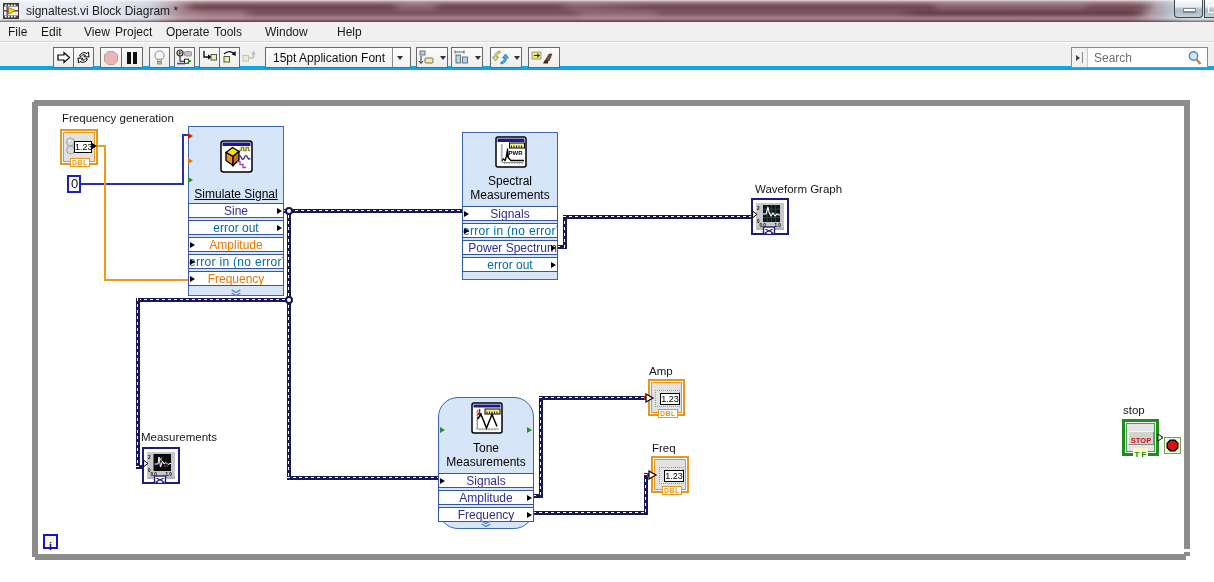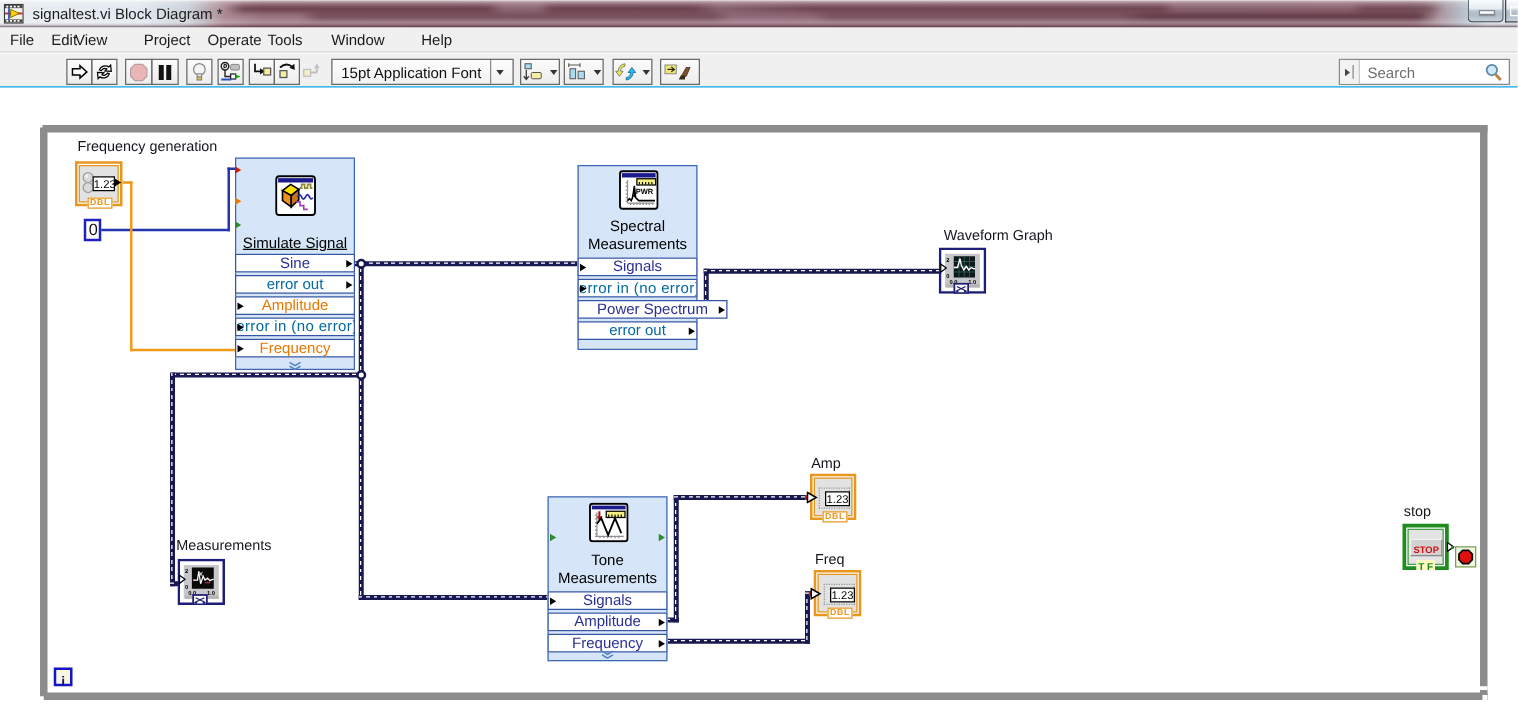--- a/index.html
+++ b/index.html
@@ -13,21 +13,21 @@
 #titlebar .sheen {left:0; top:0; width:1214px; height:22px;
  background:linear-gradient(to bottom, rgba(255,255,255,.85) 0px, rgba(255,255,255,.4) 1px, rgba(255,255,255,.15) 3px, rgba(255,255,255,0) 7px, rgba(255,255,255,0) 13px, rgba(255,255,255,.1) 16px, rgba(255,255,255,.18) 18px, rgba(120,70,80,.15) 20px, rgba(70,35,45,.5) 21px, rgba(50,25,32,.55) 22px);}
 .streak {filter:blur(2px);}
 #title-text {left:26px; top:4px; font-size:12px; color:#1c1c1c;}
 .winbtn {top:0; height:18px; border:1px solid #3e464e; border-top:none;
  background:linear-gradient(to bottom, #fbfdfe 0%, #e6ecf1 40%, #b6c2cc 52%, #b0bcc7 70%, #c6d1da 100%);}
 
 #menubar {left:0; top:22px; width:1214px; height:20px; background:#f0f0f0; border-bottom:1px solid #d5d5d5;}
 .menuitem {top:3px; font-size:12px; color:#1a1a1a;}
 
-#toolbar {left:0; top:43px; width:1214px; height:27px; background:#f0f0f0; border-bottom:1px solid #0ea5e9;}
+#toolbar {left:0; top:43px; width:1214px; height:27px; background:#f0f0f0; border-bottom:4px solid #0ea5e9;}
 .tbtn {position:absolute; top:4px; height:21px; border:1px solid #696969; background:linear-gradient(#fbfbfb,#ededed); }
 
 #canvas {left:0; top:71px; width:1214px; height:511px; background:#fff;}
 .lb {background:#8c8c8c;}
 .lbl {font-size:11.5px; color:#15151e; white-space:nowrap;}
 
 .wdh {height:4px; background-color:#181852;
  background-image:repeating-linear-gradient(90deg,#fff 0 3px, rgba(0,0,0,0) 3px 6px);
  background-size:100% 1px; background-position:0 1px; background-repeat:no-repeat;}
 .wdv {width:4px; background-color:#181852;
@@ -87,21 +87,21 @@
     <div class="abs" style="left:8px;top:8px;width:13px;height:4px;background:#fff;border:1px solid #889;box-shadow:0 1px 1px rgba(0,0,0,.3);"></div>
   </div>
   <div class="winbtn abs" style="left:1204px;width:10px;border-right:none;">
     <div class="abs" style="left:3px;top:5px;width:9px;height:8px;border:1.5px solid #fff;background:transparent;"></div>
   </div>
 </div>
 
 <div id="menubar" class="abs">
   <span class="menuitem abs" style="left:8px">File</span>
   <span class="menuitem abs" style="left:41px">Edit</span>
-  <span class="menuitem abs" style="left:60px">View</span>
+  <span class="menuitem abs" style="left:84px">View</span>
   <span class="menuitem abs" style="left:115px">Project</span>
   <span class="menuitem abs" style="left:166px">Operate</span>
   <span class="menuitem abs" style="left:214px">Tools</span>
   <span class="menuitem abs" style="left:265px">Window</span>
   <span class="menuitem abs" style="left:337px">Help</span>
 </div>
 
 <div id="toolbar" class="abs">
 
   <div class="tbtn" style="left:53px;width:21px;">
@@ -319,25 +319,25 @@
     <path d="M16.5,9.5 v2 M19,9.5 v2 M21.5,9.5 v2 M24,9.5 v2 M26.5,9.5 v2" stroke="#000" stroke-width="0.9"></path>
     <text x="13.5" y="19" font-family="Liberation Sans" font-size="6" font-weight="bold" fill="#000">PWR</text>
     <path d="M7,8 V26.5 M7,26.5 H28.5 M5.5,10 h1.5 M5.5,13 h1.5 M5.5,16 h1.5 M5.5,19 h1.5 M5.5,22 h1.5 M5.5,25 h1.5 M9.5,26.5 v1.5 M12,26.5 v1.5 M14.5,26.5 v1.5 M17,26.5 v1.5 M19.5,26.5 v1.5 M22,26.5 v1.5 M24.5,26.5 v1.5 M27,26.5 v1.5" stroke="#909090" stroke-width="1"></path>
     <path d="M12.5,12.5 V21.5" stroke="#000" stroke-width="1.3"></path>
     <path d="M7,24.5 l1.5,-1.5 l1.5,1.5 l1,-2.5 l1.5,-8 l1,8 l1.5,1.5 l1,1 h13" stroke="#000" stroke-width="1.3" fill="none"></path>
   </svg>
   <div class="extitle" style="top:41px;">Spectral</div>
   <div class="extitle" style="top:55px;">Measurements</div>
   <div class="row" style="top:73px;width:96px;"><span class="c-blue">Signals</span><div class="abs tri-r" style="left:1px;top:4px;"></div></div>
   <div class="row" style="top:90px;width:96px;"><span class="c-olive" style="letter-spacing:.3px;">error in (no error)</span><div class="abs tri-r" style="left:1px;top:4px;"></div></div>
-  <div class="row" style="top:107px;width:120px;"><span class="c-blue">Power Spectrum</span><div class="abs tri-r" style="right:1px;top:4px;"></div></div>
+  <div class="row" style="top:107px;width:96px;text-align:right;"><span class="c-blue">Power Spectrum</span><div class="abs tri-r" style="right:1px;top:4px;"></div></div>
   <div class="row" style="top:124px;width:96px;"><span class="c-olive">error out</span><div class="abs tri-r" style="right:1px;top:4px;"></div></div>
 </div>
 
-<div class="abs express" style="left:438px;top:397px;width:96px;height:132px;">
+<div class="abs express" style="left:438px;top:397px;width:96px;height:132px;border-radius:20px;">
   <svg class="abs" style="left:32px;top:4px;" width="32" height="32" viewBox="0 0 32 32">
     <rect x="1" y="1" width="30" height="30" rx="2" fill="#fff" stroke="#000" stroke-width="1.5"></rect>
     <rect x="2.5" y="2.5" width="27" height="3" fill="#1a1a8c"></rect>
     <rect x="14" y="7" width="15" height="5" fill="#f5f080" stroke="#000" stroke-width="1"></rect>
     <path d="M16,9.5 v2 M18.5,9.5 v2 M21,9.5 v2 M23.5,9.5 v2 M26,9.5 v2" stroke="#000" stroke-width="0.9"></path>
     <path d="M8.5,7 v4.5" stroke="#aa1111" stroke-width="1.6"></path>
     <path d="M6,11 h5 L8.5,14.5 Z" fill="#aa1111"></path>
     <path d="M6.5,8 V27 M5,27 H28 M5,10 h1.5 M5,13 h1.5 M5,16 h1.5 M5,19 h1.5 M5,22 h1.5 M5,25 h1.5 M9,27 v1.5 M12,27 v1.5 M15,27 v1.5 M18,27 v1.5 M21,27 v1.5 M24,27 v1.5" stroke="#909090" stroke-width="1"></path>
     <path d="M6.5,17 L10,12.5 L15.5,26 L21,12.5 L26,24.5" stroke="#000" stroke-width="1.5" fill="none"></path>
   </svg>

